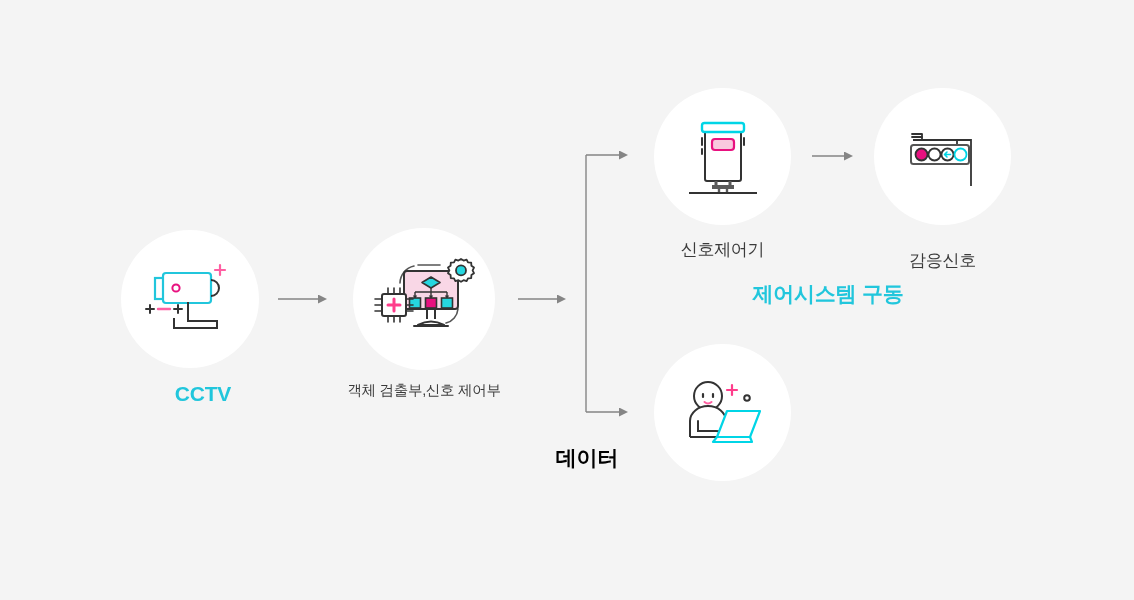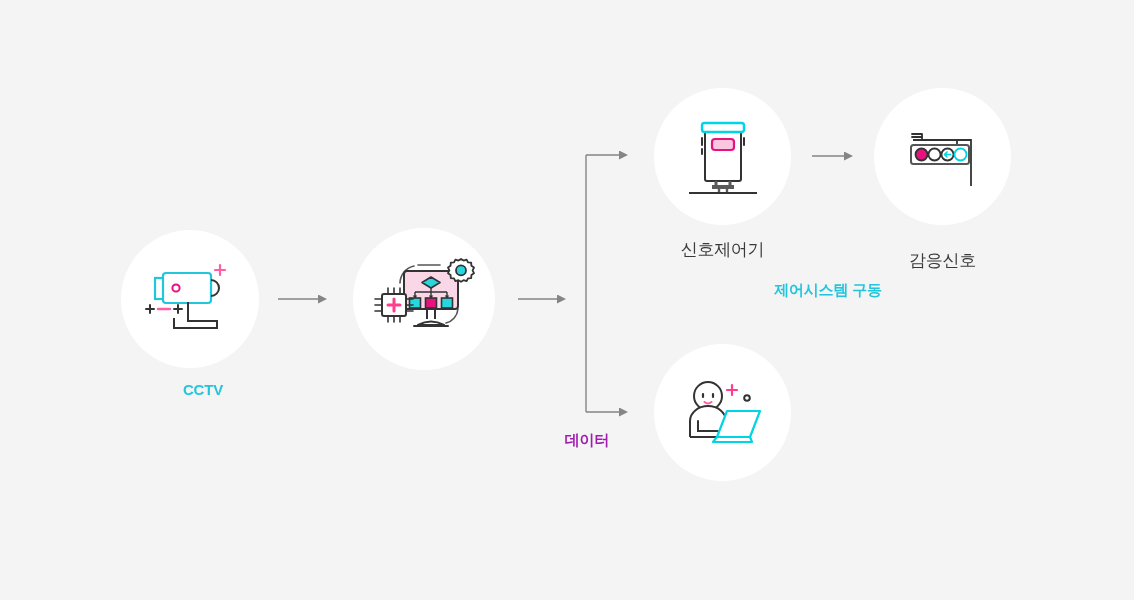--- a/index.html
+++ b/index.html
@@ -43,37 +43,37 @@
     justify-content: center;
   }
   
   .label {
     position: absolute;
     text-align: center;
     white-space: nowrap;
     line-height: 1.35;
   }
   .label-title {
-    font-size: 15px;
+    font-size: 21px;
     font-weight: bold;
     letter-spacing: -0.2px;
   }
   .label-sub {
     font-size: 14.5px;
     font-weight: normal;
     color: #3a3a3a;
     letter-spacing: -0.3px;
   }
   .label-plain {
     font-size: 17px;
     color: #3a3a3a;
     letter-spacing: -0.3px;
   }
   .cyan { color: #21c6dc; }
-  .magenta { color: #a21caf; }
+  .magenta { color: #000000; margin-top: 14px; }
 
   
   #connectors {
     position: absolute;
     left: 0;
     top: 0;
     width: 1134px;
     height: 600px;
     pointer-events: none;
   }
@@ -174,20 +174,21 @@
         <path d="M24,46 L24,58 M18,52 L30,52" stroke="#ff3d8b" stroke-width="3" stroke-linecap="round"></path>
 
         <g transform="translate(91,18)">
           <path d="M0,-12 L2.6,-10.4 L5.6,-11.4 L7,-8.6 L10.2,-8.4 L10.4,-5.2 L13,-3.4 L11.6,-0.6 L13,2.2 L10.4,4 L10.2,7.2 L7,7.4 L5.6,10.2 L2.6,9.2 L0,10.8 L-2.6,9.2 L-5.6,10.2 L-7,7.4 L-10.2,7.2 L-10.4,4 L-13,2.2 L-11.6,-0.6 L-13,-3.4 L-10.4,-5.2 L-10.2,-8.4 L-7,-8.6 L-5.6,-11.4 L-2.6,-10.4 z" fill="#ffffff" stroke="#333333" stroke-width="1.8" stroke-linejoin="round"></path>
           <circle cx="0" cy="-0.6" r="5" fill="#26d7e0" stroke="#333333" stroke-width="1.8"></circle>
         </g>
       </svg>
     </div>
   </div>
   <div class="label" style="left:333px; top:381px; width:182px;">
+    <div class="label-sub">객체 검출부,신호 제어부</div>
   </div>
 
   <div class="label" style="left:516px; top:430px; width:142px;">
     <div class="label-title magenta">데이터</div>
   </div>
 
   <div class="node" style="left:654px; top:88px; width:137px; height:137px;">
     <div class="circle" style="width:137px; height:137px;"></div>
     <div class="icon-wrap">
       <svg width="76" height="82" viewBox="0 0 76 82">

